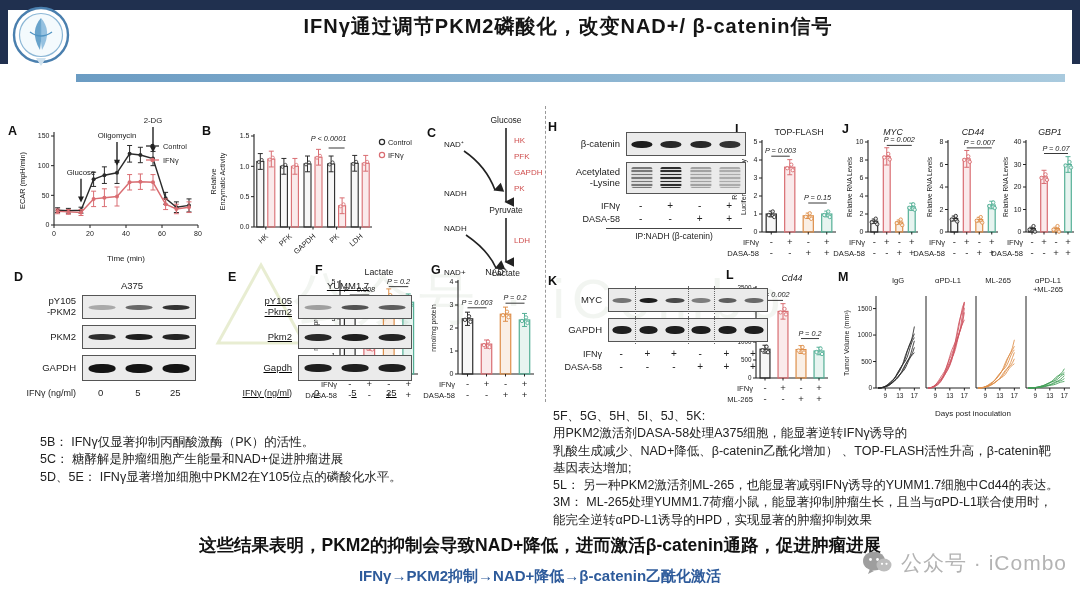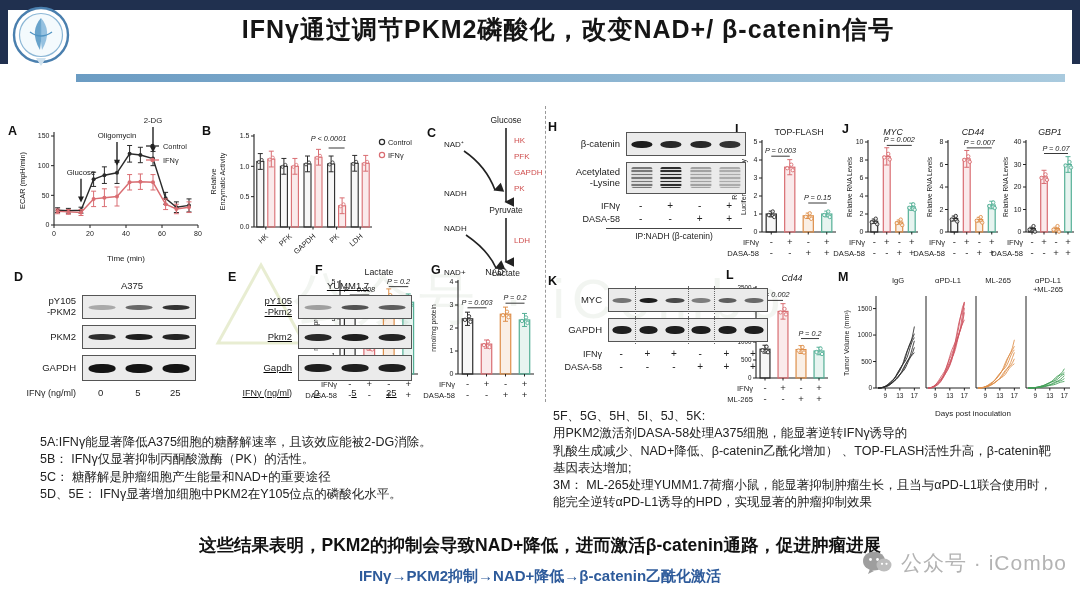--- a/index.html
+++ b/index.html
@@ -1,20 +1,20 @@
 <!DOCTYPE html>
 <html><head>
 <meta charset="utf-8">
 <style>
   html,body{margin:0;padding:0;background:#fff;}
   body{font-family:"Liberation Sans",sans-serif;}
   .slide{position:relative;width:1080px;height:608px;background:#fff;overflow:hidden;}
   .abs{position:absolute;}
   .navy{background:#20304f;}
-  .title{position:absolute;left:82px;right:26px;top:13px;font-size:25px;font-weight:800;
+  .title{position:absolute;left:82px;right:26px;top:13px;font-size:20px;font-weight:800;
          color:#151515;letter-spacing:1px;text-align:center;white-space:nowrap;}
   .divider{position:absolute;left:76px;top:74px;width:989px;height:8px;
            background:linear-gradient(to right,#6b9cc3,#a9cade);}
   .panel-label{position:absolute;font-weight:bold;font-size:12.5px;color:#111;}
   svg{overflow:visible;display:block;}
   svg text{font-family:"Liberation Sans",sans-serif;}
   .vsep{position:absolute;left:545px;top:106px;height:296px;border-left:1px dashed #999;}
   .notes{position:absolute;font-size:12.5px;color:#222;line-height:1.38;}
   .note-line{white-space:nowrap;}
   .summary{position:absolute;left:0;right:0;top:533px;text-align:center;font-size:17.5px;
@@ -1025,30 +1025,30 @@
           <div class="cond-mark" style="width: 16.6667%;">-</div>
           <div class="cond-mark" style="width: 16.6667%;">-</div>
           <div class="cond-mark" style="width: 16.6667%;">+</div>
           <div class="cond-mark" style="width: 16.6667%;">+</div>
           <div class="cond-mark" style="width: 16.6667%;">+</div>
         </div>
       </div>
     </div>
 
   <div class="notes" style="left:40px;top:434px;">
-      <div class="note-line">5A:IFNγ能显著降低A375细胞的糖酵解速率，且该效应能被2-DG消除。</div>
       <div class="note-line">5B： IFNγ仅显著抑制丙酮酸激酶（PK）的活性。</div>
-      <div class="note-line">5C： 糖酵解是肿瘤细胞产生能量和NAD+的重要途径</div>
+      <div class="note-line">5C： 糖酵解是肿瘤细胞产生能量和NAD+促进肿瘤进展</div>
       <div class="note-line">5D、5E： IFNγ显著增加细胞中PKM2在Y105位点的磷酸化水平。</div>
     </div>
   <div class="notes" style="left:553px;top:408px;">
       <div class="note-line">5F、5G、5H、5I、5J、5K:</div>
       <div class="note-line">用PKM2激活剂DASA-58处理A375细胞，能显著逆转IFNγ诱导的</div>
       <div class="note-line">乳酸生成减少、NAD+降低、β-catenin乙酰化增加） 、TOP-FLASH活性升高，β-catenin靶</div>
       <div class="note-line">基因表达增加;</div>
+      <div class="note-line">5L： 另一种PKM2激活剂ML-265，也能显著减弱IFNγ诱导的YUMM1.7细胞中Cd44的表达。</div>
       <div class="note-line">3M： ML-265处理YUMM1.7荷瘤小鼠，能显著抑制肿瘤生长，且当与αPD-L1联合使用时，</div>
       <div class="note-line">能完全逆转αPD-L1诱导的HPD，实现显著的肿瘤抑制效果</div>
     </div>
 
   <div class="summary">这些结果表明，PKM2的抑制会导致NAD+降低，进而激活β-catenin通路，促进肿瘤进展</div>
   <div class="flow">IFNγ→PKM2抑制→NAD+降低→β-catenin乙酰化激活</div>
 
   <div class="badge">
     <svg width="30" height="26" viewBox="0 0 30 26">
       <ellipse cx="12" cy="11" rx="11" ry="9.5" fill="#9e9e9e"></ellipse>

